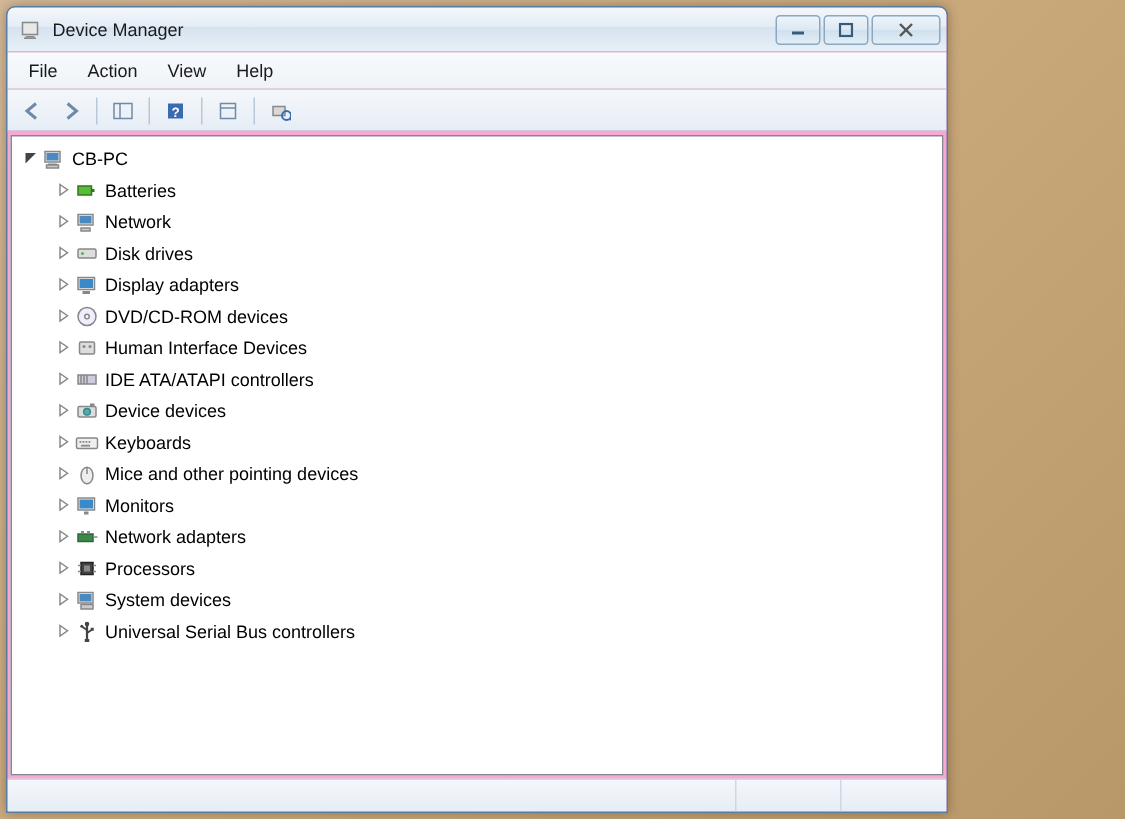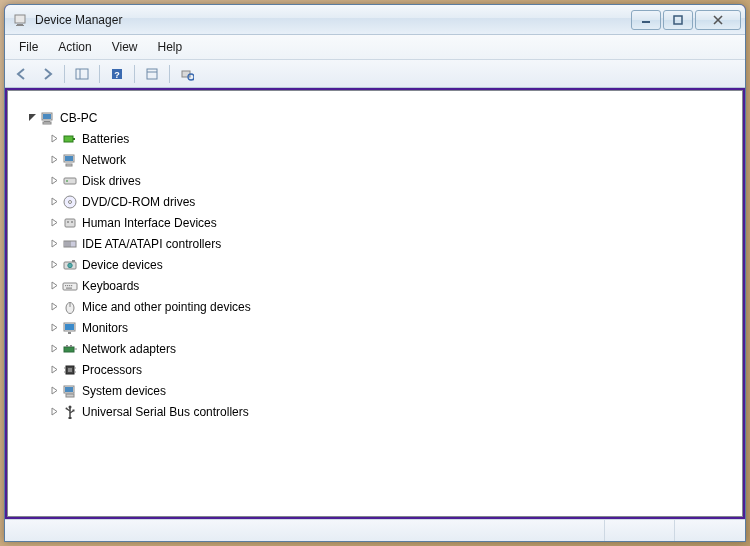--- a/index.html
+++ b/index.html
@@ -7,23 +7,23 @@
     margin: 0;
     font-family: "Segoe UI", Tahoma, sans-serif;
     font-size: 12px;
     background: linear-gradient(135deg, #d4b896 0%, #c9a87a 50%, #b89868 100%);
     width: 750px;
     height: 546px;
     overflow: hidden;
     padding: 4px;
   }
   .window {
-    width: 742px;
+    width: 628px;
     height: 538px;
-    background: #4c1d95;
+    background: #f9a8d4;
     border: 1px solid #5a7ca0;
     border-radius: 6px 6px 0 0;
     box-shadow: 0 0 8px rgba(0,0,0,0.3);
     display: flex;
     flex-direction: column;
     overflow: hidden;
   }
   .titlebar {
     height: 30px;
     background: linear-gradient(to bottom, #f3f7fb 0%, #e3ecf5 45%, #d5e2ef 46%, #e8f0f8 100%);
@@ -86,21 +86,21 @@
   }
   .tsep { width: 1px; height: 18px; background: #b8c8d8; margin: 0 3px; }
   .content {
     flex: 1;
     background: #fff;
     margin: 2px;
     border: 1px solid #828790;
     overflow: auto;
     padding: 4px 0;
   }
-  .tree { list-style: none; margin: 12px; padding: 0; }
+  .tree { list-style: none; margin: 0; padding: 0; }
   .tree li { white-space: nowrap; }
   .tree-row {
     display: flex; align-items: center;
     height: 21px;
     padding-left: 6px;
     cursor: pointer;
   }
   .arrow {
     width: 12px; height: 12px;
     display: inline-flex; align-items: center; justify-content: center;
@@ -284,25 +284,42 @@
             </li>
             <li>
               <div class="tree-row">
                 <span class="arrow">
                   <svg width="9" height="9">
                     <path d="M2 1 L7 4.5 L2 8 Z" fill="none" stroke="#888"></path>
                   </svg>
                 </span>
                 <span class="node-icon">
                   <svg width="16" height="16">
+                    <rect x="2" y="3" width="11" height="8" fill="#eee" stroke="#888"></rect>
+                    <rect x="3" y="4" width="9" height="6" fill="#3a8aca"></rect>
+                    <rect x="5" y="12" width="5" height="2" fill="#888"></rect>
+                  </svg>
+                </span>
+                <span class="node-label">Display adapters</span>
+              </div>
+            </li>
+            <li>
+              <div class="tree-row">
+                <span class="arrow">
+                  <svg width="9" height="9">
+                    <path d="M2 1 L7 4.5 L2 8 Z" fill="none" stroke="#888"></path>
+                  </svg>
+                </span>
+                <span class="node-icon">
+                  <svg width="16" height="16">
                     <circle cx="8" cy="8" r="6" fill="#eef" stroke="#888"></circle>
                     <circle cx="8" cy="8" r="1.5" fill="#fff" stroke="#888"></circle>
                   </svg>
                 </span>
-                <span class="node-label">DVD/CD-ROM drives</span>
+                <span class="node-label">DVD/CD-ROM devices</span>
               </div>
             </li>
             <li>
               <div class="tree-row">
                 <span class="arrow">
                   <svg width="9" height="9">
                     <path d="M2 1 L7 4.5 L2 8 Z" fill="none" stroke="#888"></path>
                   </svg>
                 </span>
                 <span class="node-icon">

